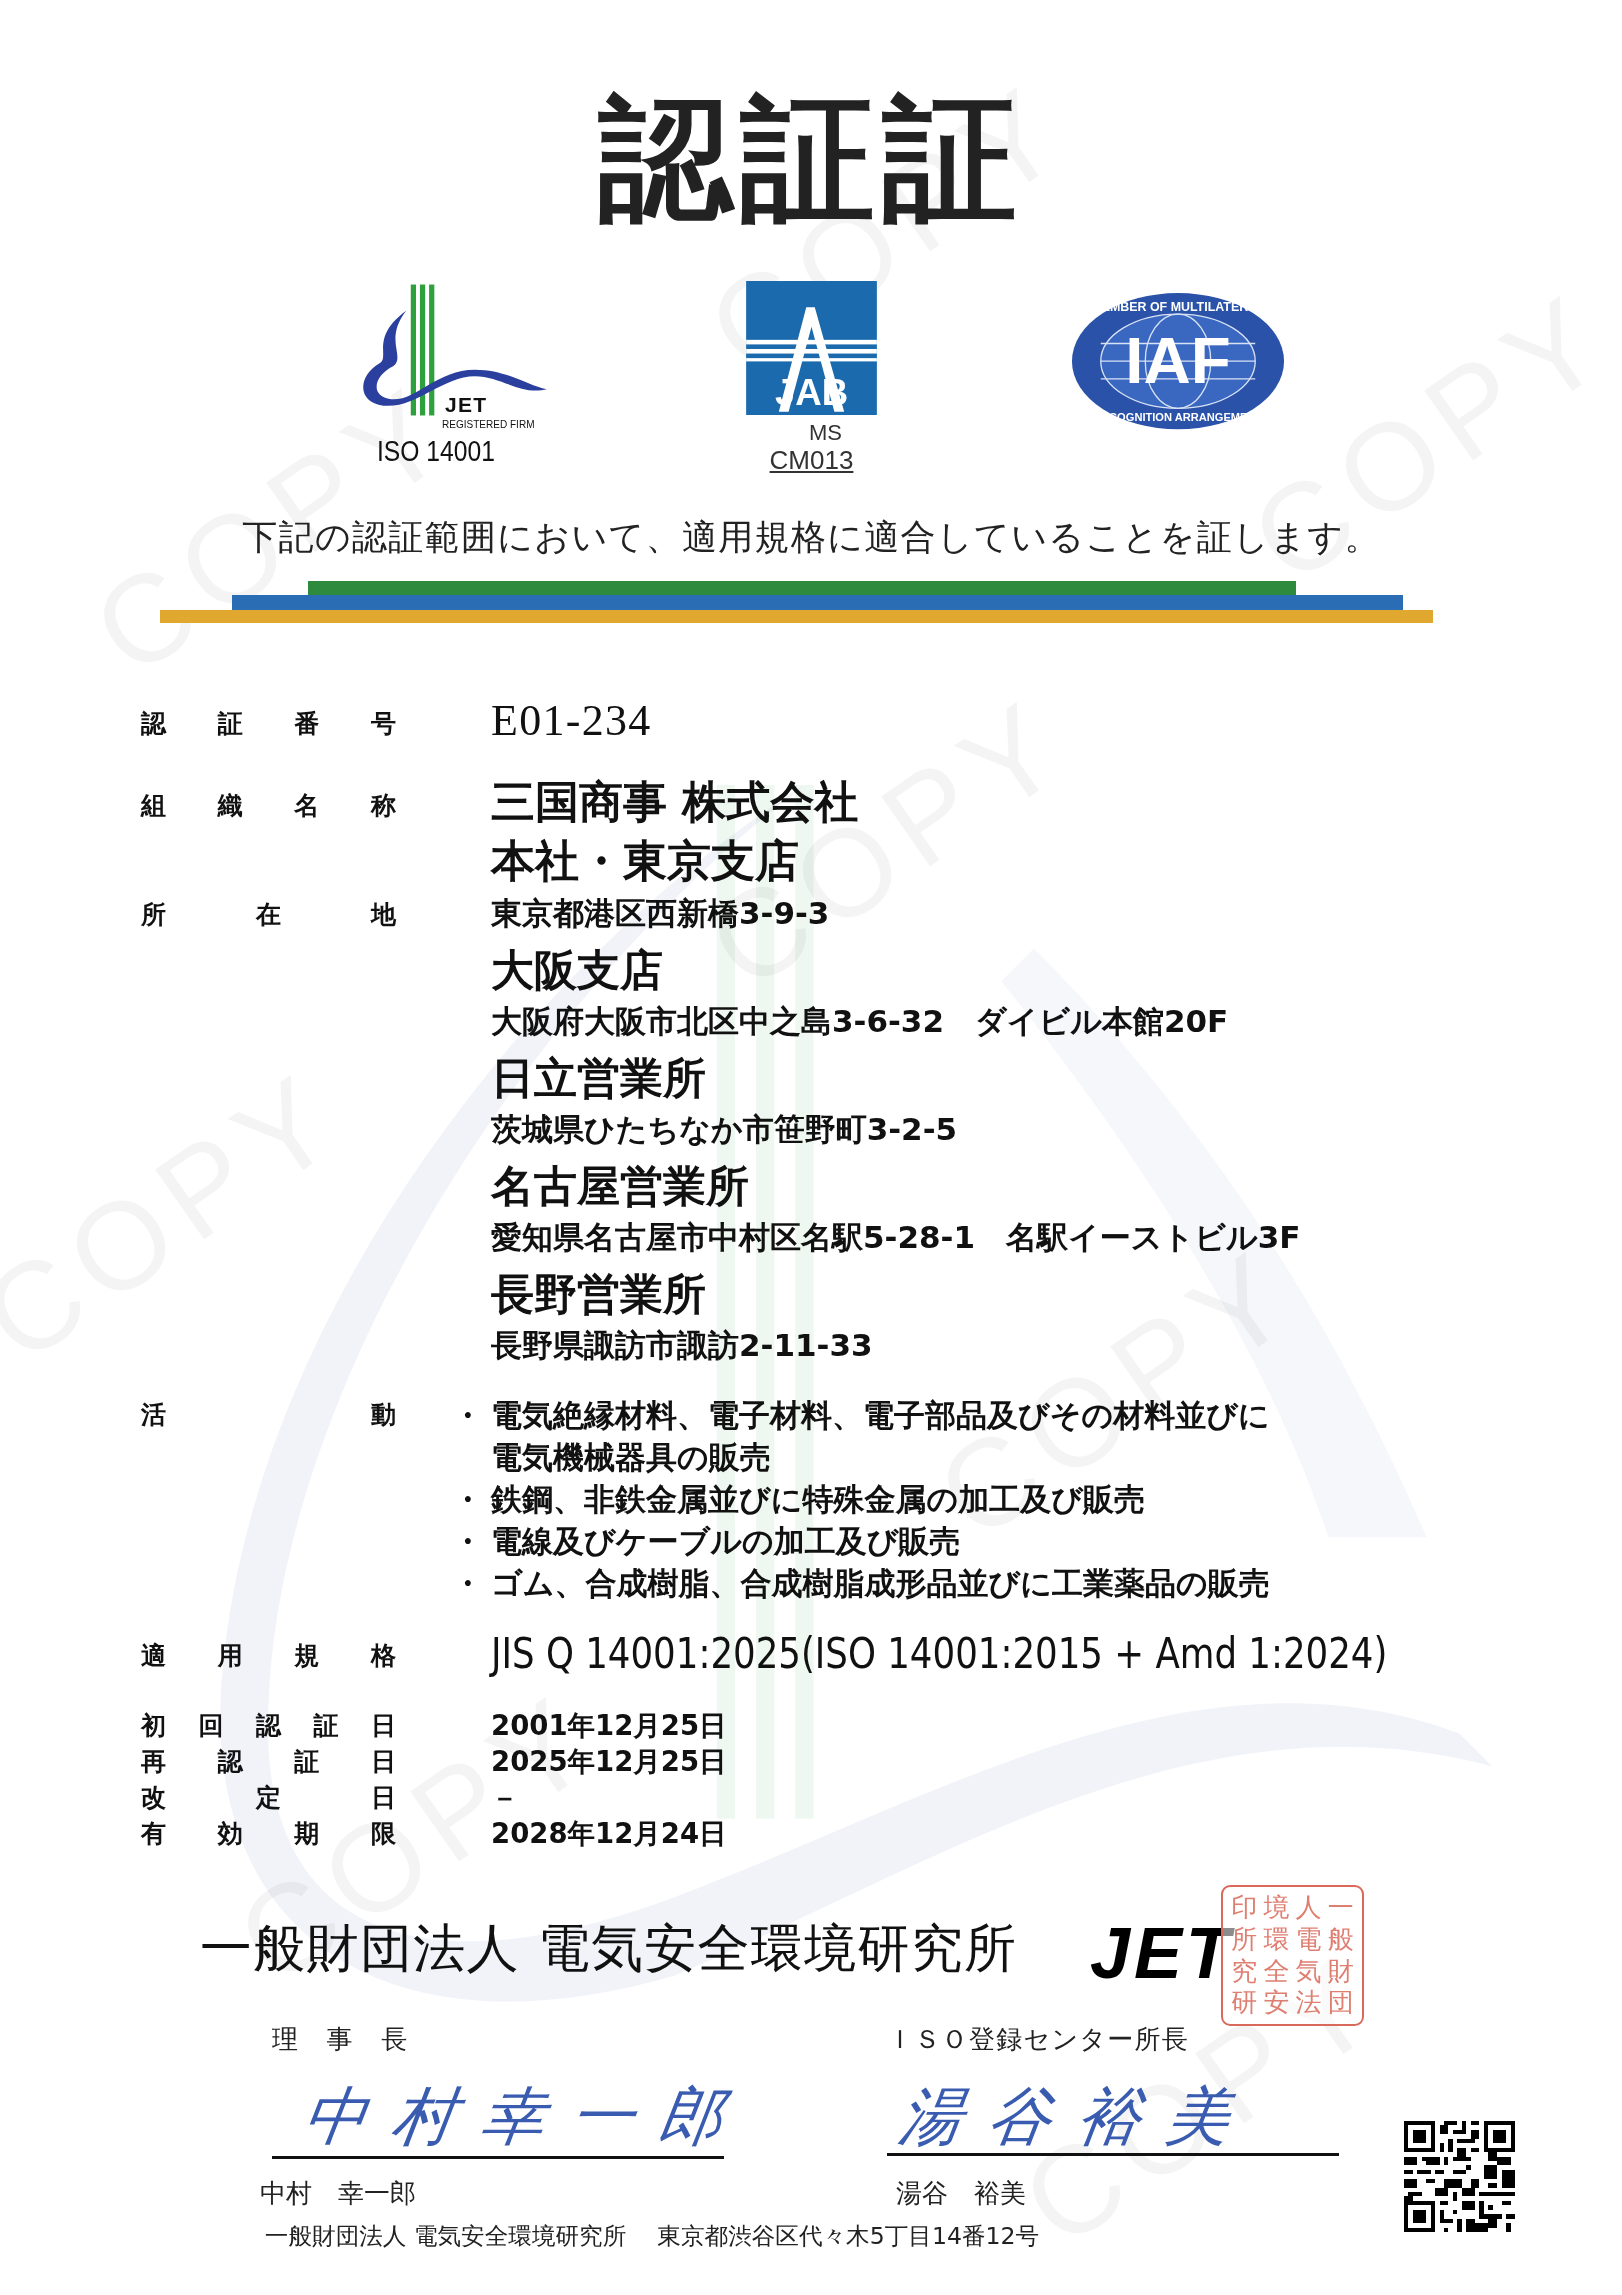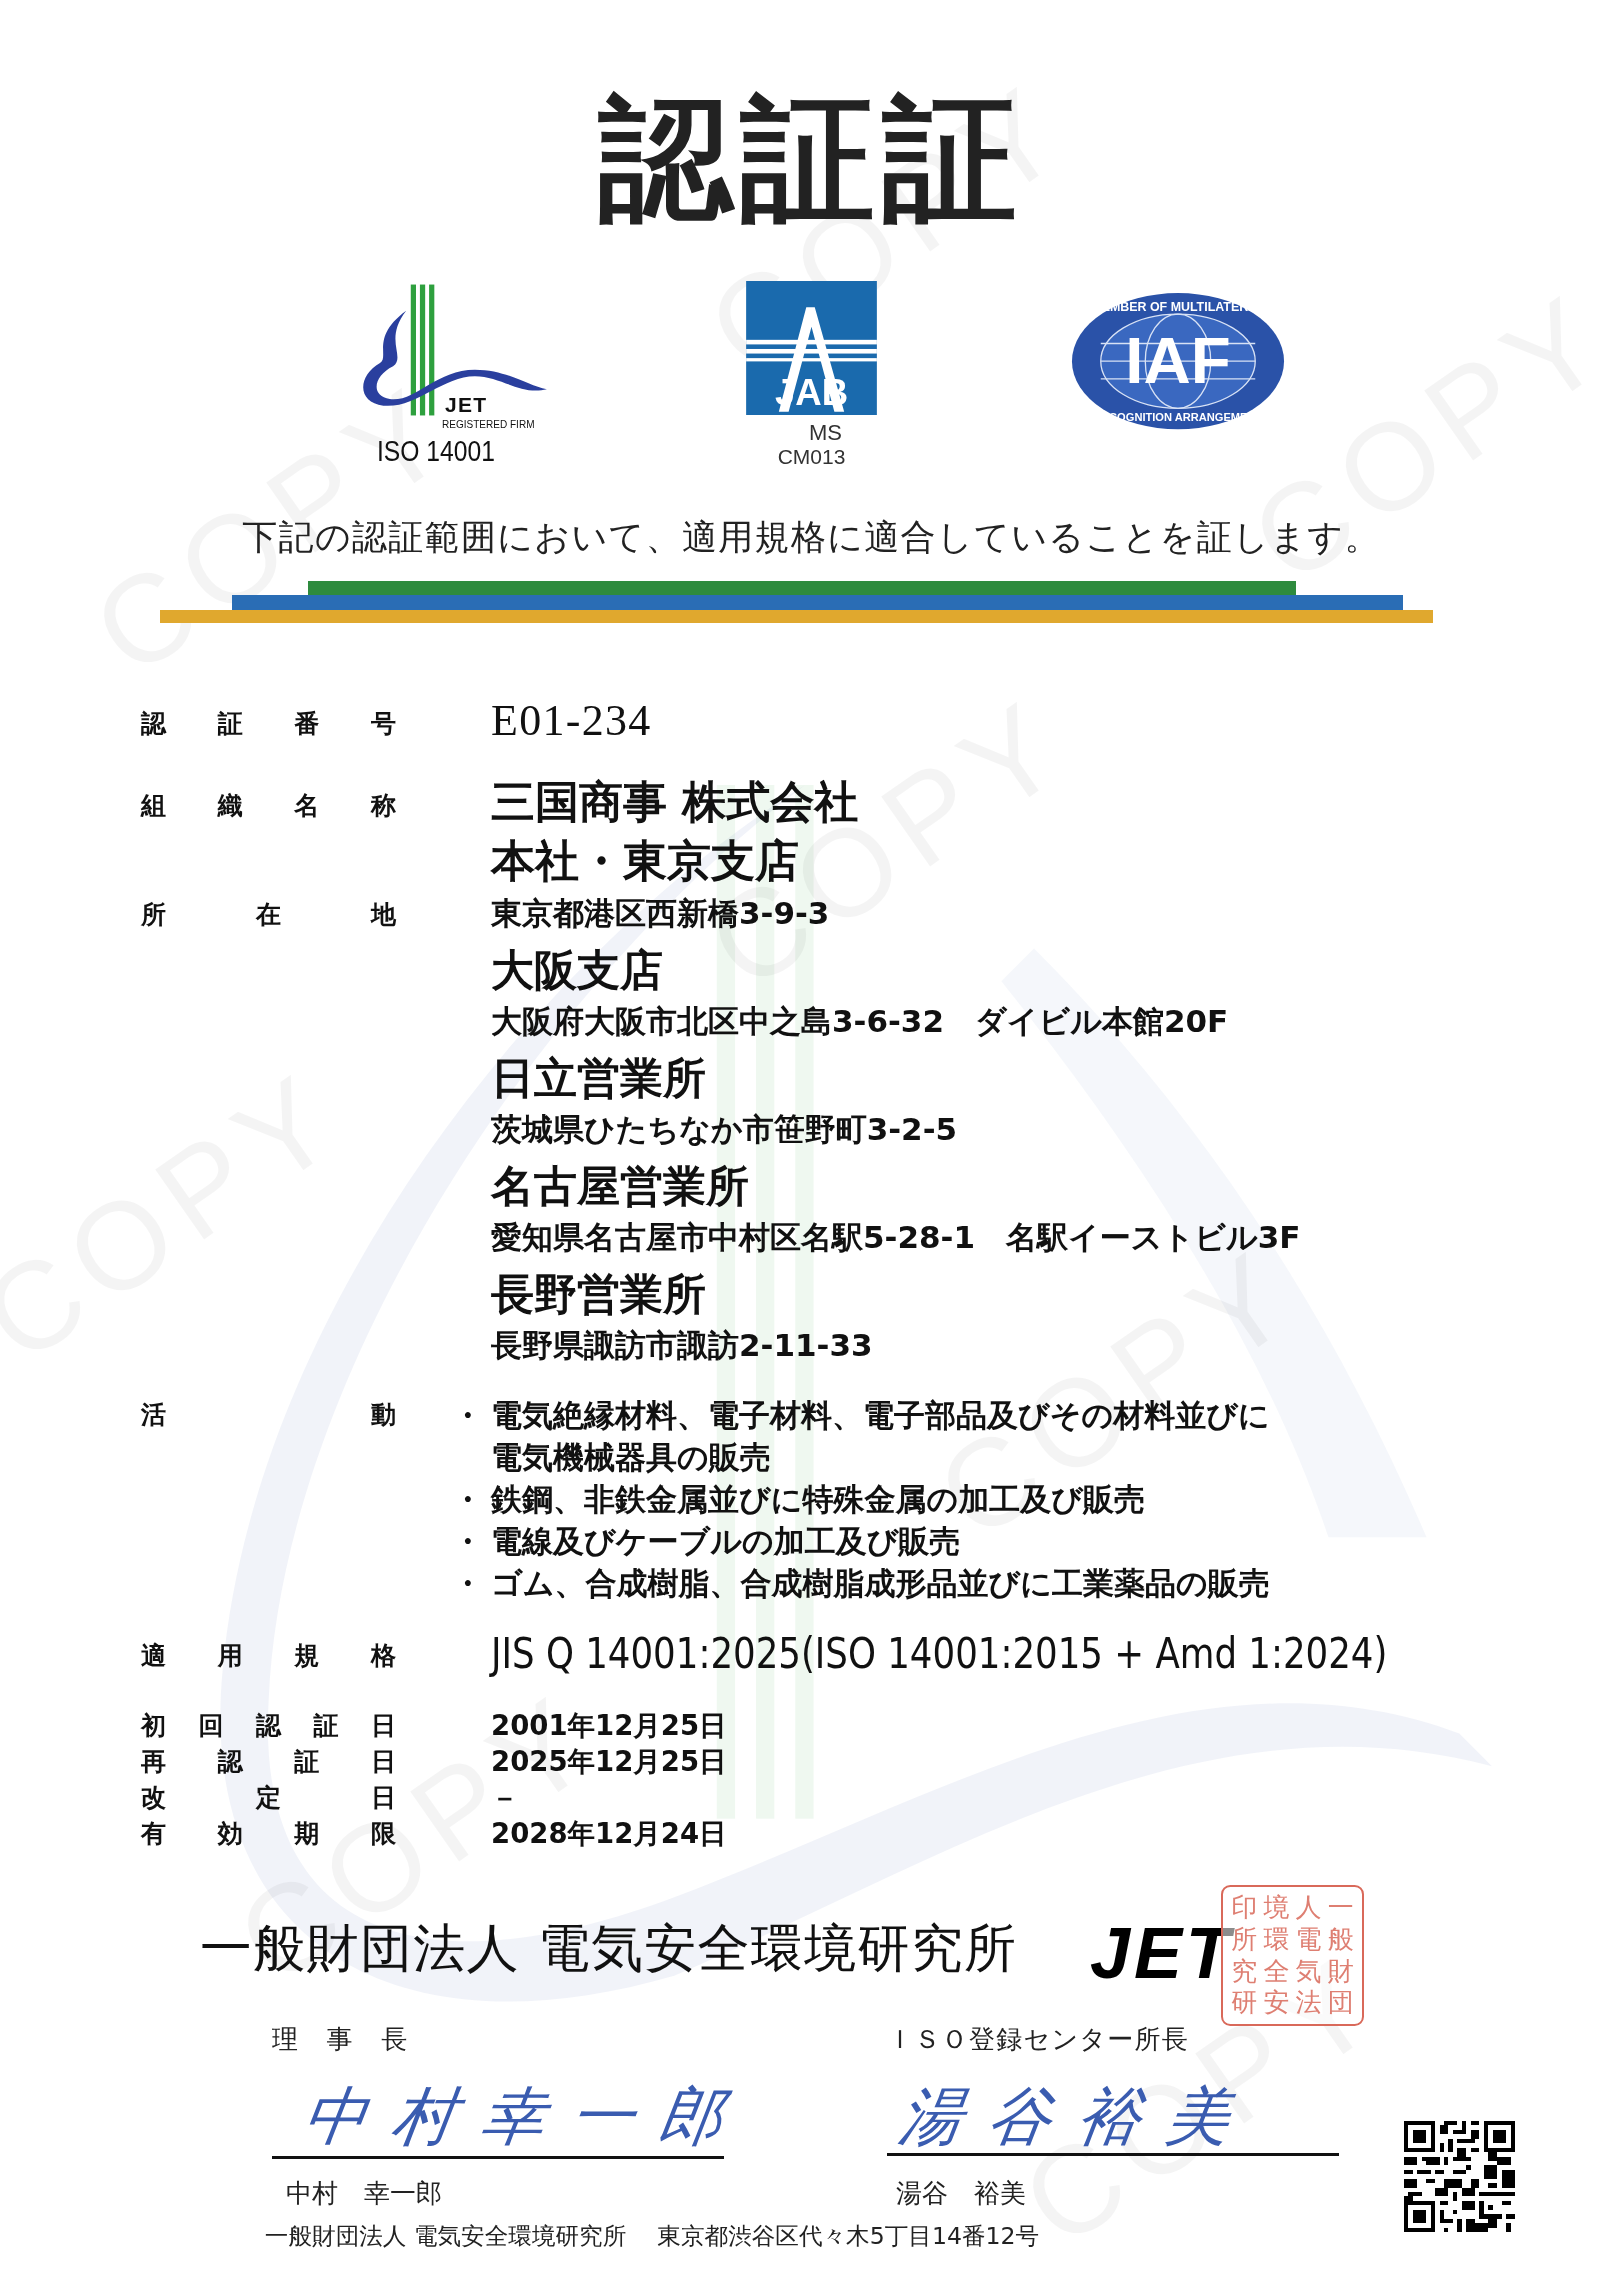--- a/index.html
+++ b/index.html
@@ -80,21 +80,21 @@
 <div class="logo-box" style="left:746px;top:281px;width:131px;height:190px;">
   <svg width="131" height="134" viewBox="0 0 200 205">
     <rect x="0" y="0" width="200" height="205" fill="#1a6aad"></rect>
     <path d="M92 40 L 105 40 L 150 200 L 135 200 L 100 70 L 65 200 L 50 200 Z" fill="#ffffff"></path>
     <rect x="0" y="90" width="200" height="7" fill="#ffffff"></rect>
     <rect x="0" y="104" width="200" height="7" fill="#ffffff"></rect>
     <rect x="0" y="118" width="200" height="5" fill="#ffffff"></rect>
     <text x="100" y="190" text-anchor="middle" font-family="Liberation Sans, sans-serif" font-weight="bold" font-size="56" fill="#ffffff">JAB</text>
   </svg>
   <div class="logo-caption" style="position:absolute;left:14px;width:131px;top:139px;font-size:22px;text-align:center;">MS</div>
-  <div class="logo-caption" style="position:absolute;left:0;width:131px;top:164px;font-size:21px;">CM013</div>
+  <div class="logo-caption" style="position:absolute;left:0;width:131px;top:164px;font-size:26px;text-decoration:underline;">CM013</div>
 </div>
 
 <div class="logo-box" style="left:1070px;top:291px;width:216px;height:141px;">
   <svg width="216" height="141" viewBox="0 0 330 215">
     <ellipse cx="165" cy="107" rx="162" ry="104" fill="#2a52a8"></ellipse>
     <ellipse cx="165" cy="107" rx="118" ry="72" fill="#3a68c0" stroke="#d8e2f5" stroke-width="2"></ellipse>
     <line x1="47" y1="80" x2="283" y2="80" stroke="#d8e2f5" stroke-width="2"></line>
     <line x1="47" y1="107" x2="283" y2="107" stroke="#d8e2f5" stroke-width="2"></line>
     <line x1="47" y1="134" x2="283" y2="134" stroke="#d8e2f5" stroke-width="2"></line>
     <ellipse cx="165" cy="107" rx="50" ry="72" fill="none" stroke="#d8e2f5" stroke-width="2"></ellipse>
@@ -215,21 +215,21 @@
     <span>財</span>
   <span>研</span>
     <span>安</span>
     <span>法</span>
     <span>団</span>
 </div>
 
 <div class="abs sig-label" style="left:272px;top:2022px;">理　事　長</div>
 <div class="sig-name-hand" style="left:304px;top:2074px;">中村幸一郎</div>
 <div class="sig-line" style="left:272px;top:2156px;width:452px;"></div>
-<div class="abs sig-name" style="left:286px;top:2176px;">中村　幸一郎</div>
+<div class="abs sig-name" style="left:260px;top:2176px;">中村　幸一郎</div>
 
 <div class="abs sig-label" style="left:887px;top:2022px;">ＩＳＯ登録センター所長</div>
 <div class="sig-name-hand" style="left:900px;top:2074px;">湯谷裕美</div>
 <div class="sig-line" style="left:887px;top:2153px;width:452px;"></div>
 <div class="abs sig-name" style="left:896px;top:2176px;">湯谷　裕美</div>
 
 <div class="abs footer-addr">一般財団法人 電気安全環境研究所　 東京都渋谷区代々木5丁目14番12号</div>
 
 <svg class="qr" viewBox="0 0 25 25" shape-rendering="crispEdges">
   <rect width="25" height="25" fill="#fff"></rect>

